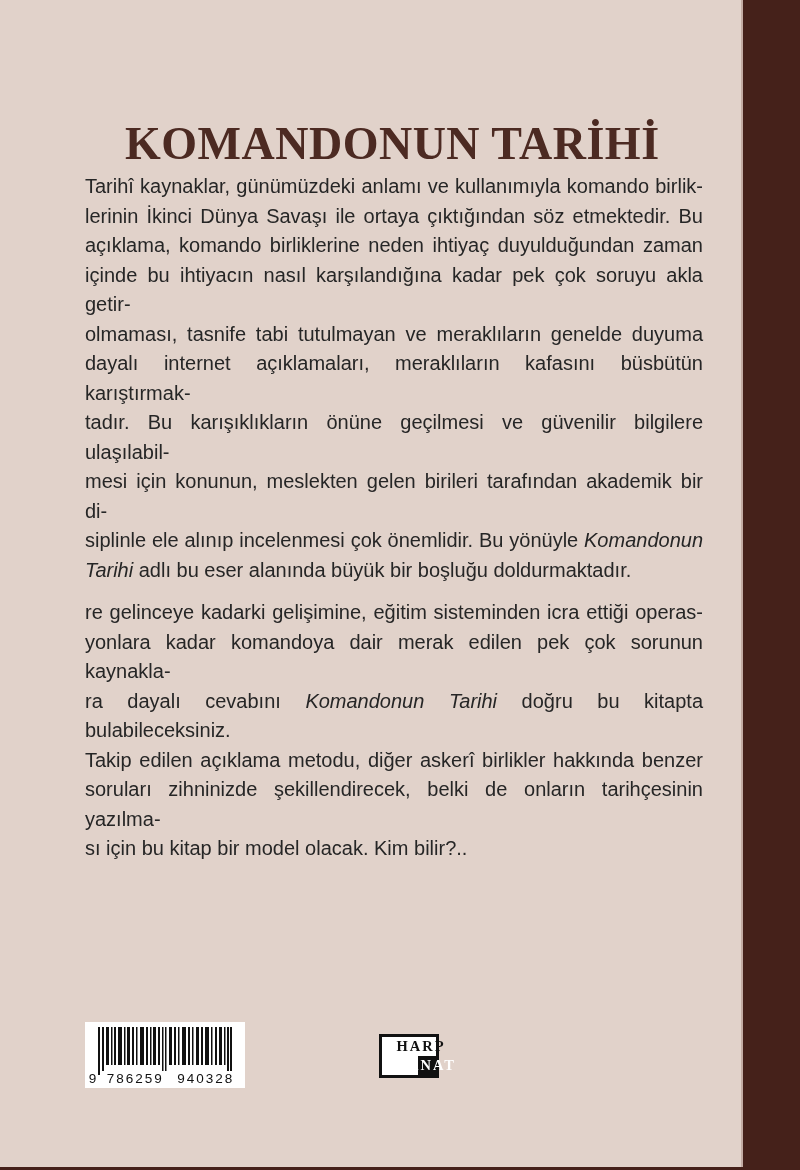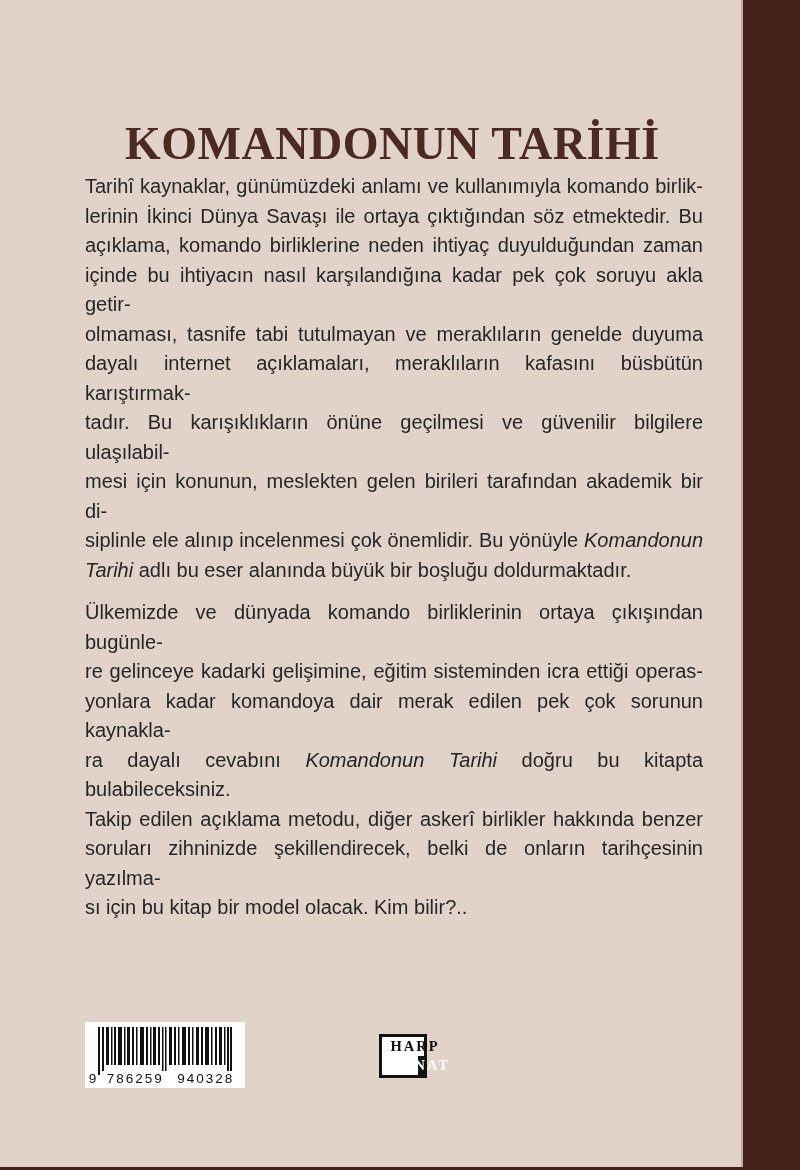--- a/index.html
+++ b/index.html
@@ -56,21 +56,21 @@
   .barcode .digits{
     position:absolute;left:0;right:4px;bottom:2px;height:16px;
     display:flex;align-items:flex-end;
     font-size:13.5px;color:var(--logo-black,#111111);
     background:transparent;
   }
   .digits .d9{width:15px;text-align:center;}
   .digits .grp{flex:1;text-align:center;letter-spacing:2px;background:var(--barcode-bg,#ffffff);margin-top:48px;}
   
   .logo{
-    position:absolute;left:379px;top:1034px;width:48px;height:44px;
+    position:absolute;left:379px;top:1034px;width:60px;height:44px;
     border:3px solid var(--logo-black,#111111);
     box-sizing:border-box;background:var(--barcode-bg,#ffffff);
     font-family:"Liberation Serif",serif;font-weight:bold;padding-left:24px;
   }
   .logo .row{
     height:19px;display:flex;align-items:center;justify-content:center;
     font-size:14.5px;letter-spacing:2px;line-height:19px;
   }
   .logo .row.top{color:var(--logo-black,#111111);background:var(--barcode-bg,#ffffff);}
   .logo .row.bottom{color:var(--barcode-bg,#ffffff);background:var(--logo-black,#111111);height:19px;margin-left:12px;}
@@ -89,21 +89,20 @@
       <div class="line"><span>açıklama, komando birliklerine neden ihtiyaç duyulduğundan zaman</span></div>
       <div class="line"><span>içinde bu ihtiyacın nasıl karşılandığına kadar pek çok soruyu akla getir-</span></div>
       <div class="line"><span>olmaması, tasnife tabi tutulmayan ve meraklıların genelde duyuma</span></div>
       <div class="line"><span>dayalı internet açıklamaları, meraklıların kafasını büsbütün karıştırmak-</span></div>
       <div class="line"><span>tadır. Bu karışıklıkların önüne geçilmesi ve güvenilir bilgilere ulaşılabil-</span></div>
       <div class="line"><span>mesi için konunun, meslekten gelen birileri tarafından akademik bir di-</span></div>
       <div class="line"><span>siplinle ele alınıp incelenmesi çok önemlidir. Bu yönüyle </span><span class="it">Komandonun</span></div>
       <div class="line last"><span class="it">Tarihi</span><span> adlı bu eser alanında büyük bir boşluğu doldurmaktadır.</span></div>
     </div>
     <div class="para">
-      <div class="line"><span>Ülkemizde ve dünyada komando birliklerinin ortaya çıkışından bugünle-</span></div>
       <div class="line"><span>re gelinceye kadarki gelişimine, eğitim sisteminden icra ettiği operas-</span></div>
       <div class="line"><span>yonlara kadar komandoya dair merak edilen pek çok sorunun kaynakla-</span></div>
       <div class="line"><span>ra dayalı cevabını </span><span class="it">Komandonun Tarihi</span><span> doğru bu kitapta bulabileceksiniz.</span></div>
       <div class="line"><span>Takip edilen açıklama metodu, diğer askerî birlikler hakkında benzer</span></div>
       <div class="line"><span>soruları zihninizde şekillendirecek, belki de onların tarihçesinin yazılma-</span></div>
       <div class="line last"><span>sı için bu kitap bir model olacak. Kim bilir?..</span></div>
     </div>
   </div>
 
   <div class="barcode">

